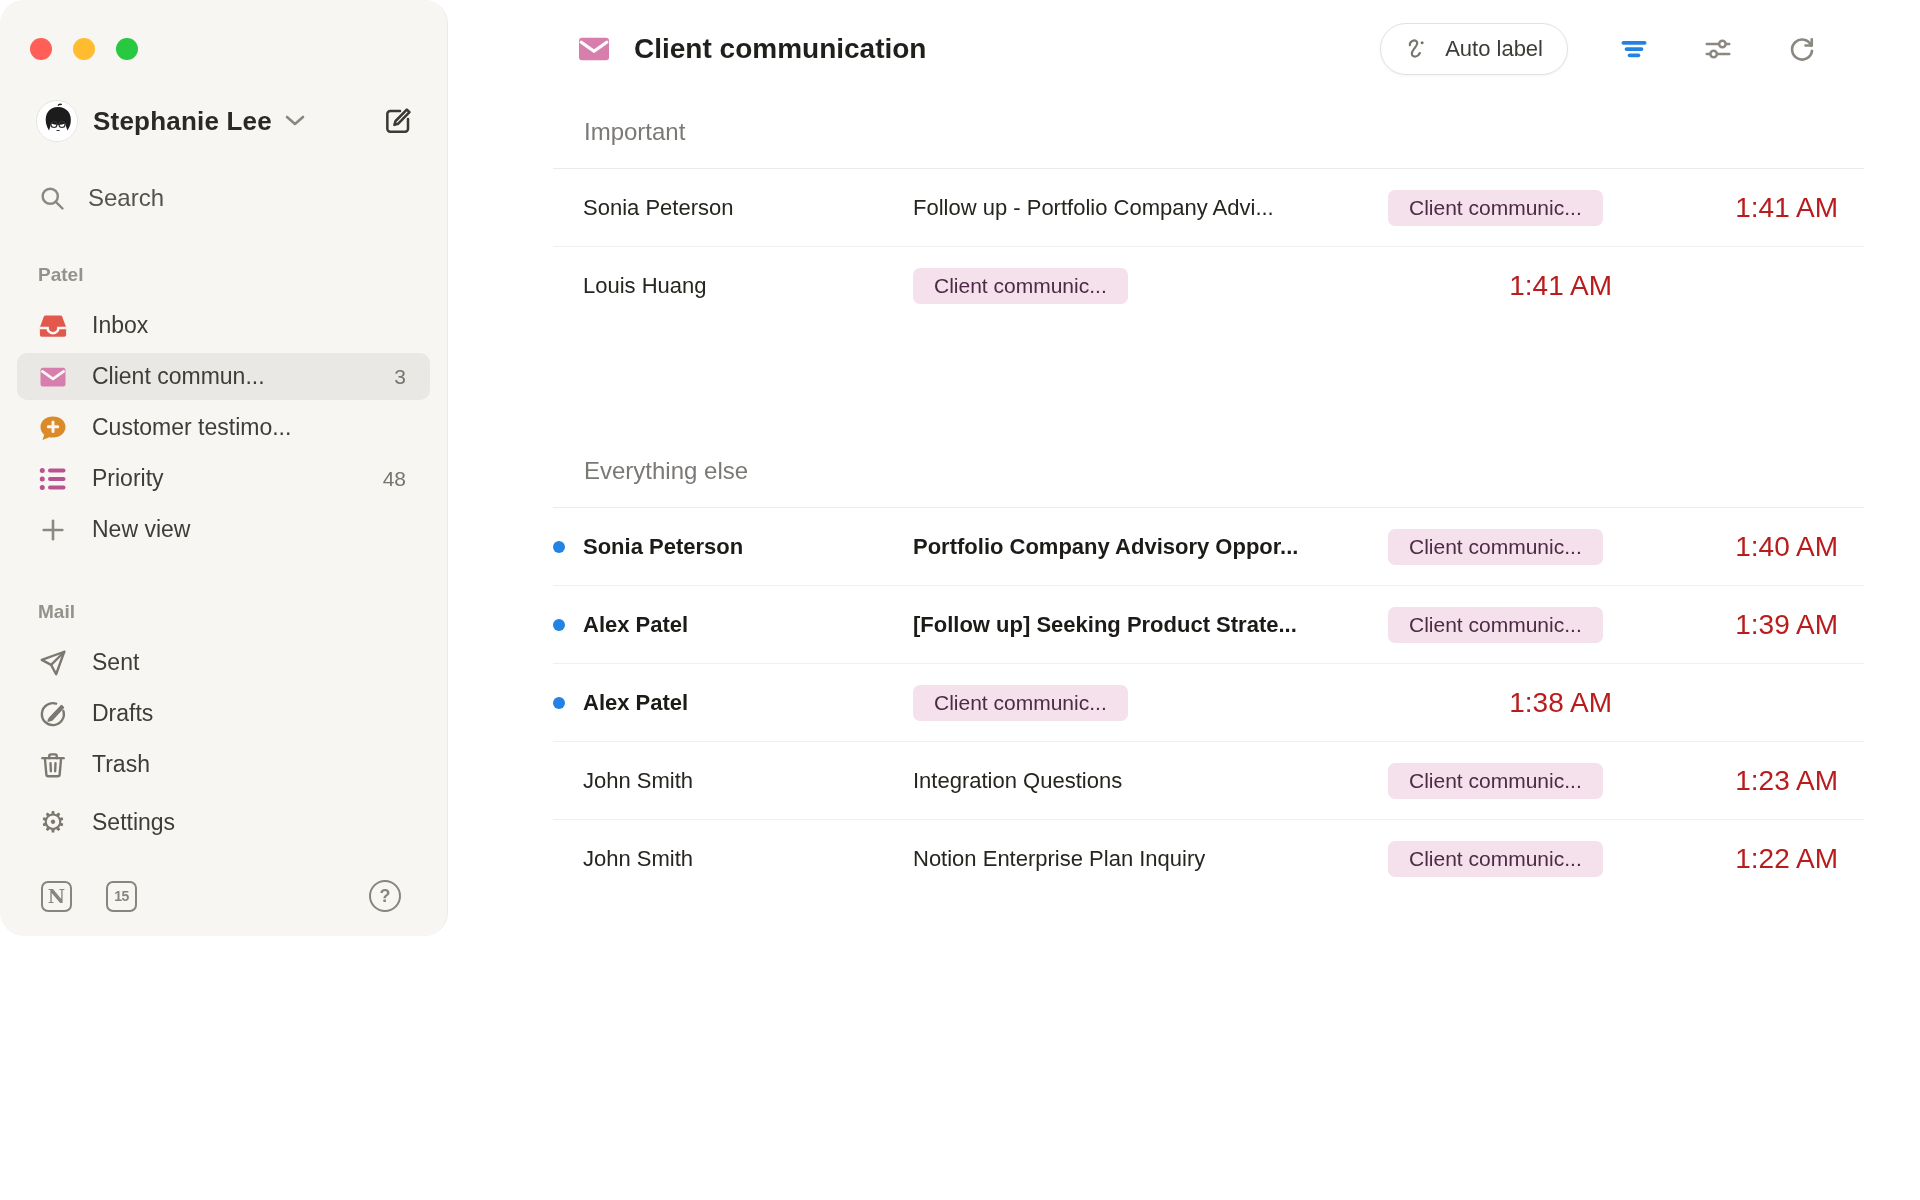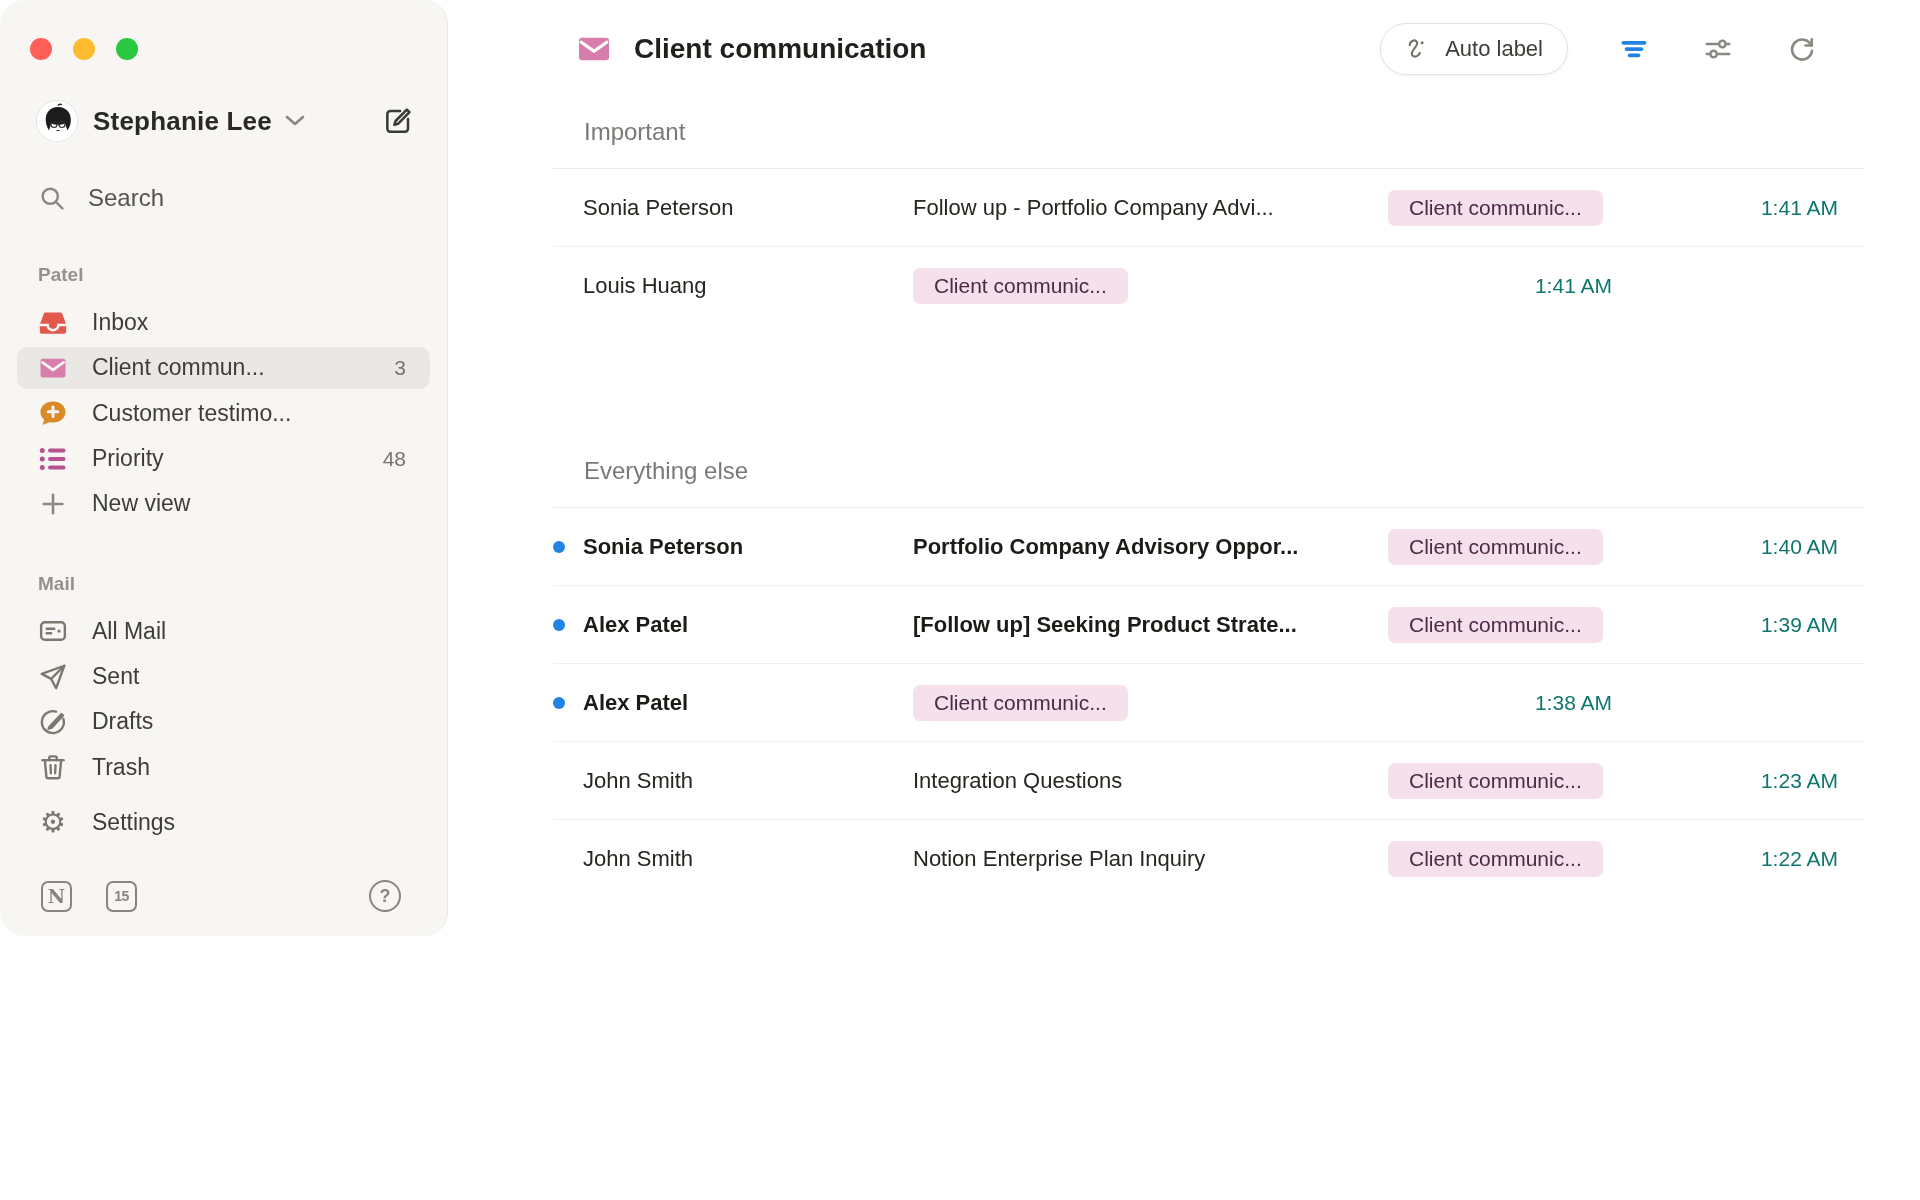--- a/index.html
+++ b/index.html
@@ -94,21 +94,21 @@
   .dot { width:12px; height:12px; border-radius:50%; background:#2383E2; }
   .sender { font-size:22px; color:#26251F; white-space:nowrap; overflow:hidden; }
   .subject { font-size:22px; color:#26251F; white-space:nowrap; overflow:hidden; text-overflow:ellipsis; padding-right:20px; }
   .row.unread .sender, .row.unread .subject { font-weight:700; color:#1C1B17; }
   .badge {
     justify-self:start;
     background:#F4E1EB; color:#4D2A45;
     font-size:21px; padding:6px 21px; border-radius:7px;
     white-space:nowrap;
   }
-  .time { text-align:right; padding-right:26px; font-size:21px; color:#0f766e; white-space:nowrap; }
+  .time { text-align:right; padding-right:26px; font-size:28px; color:#b91c1c; white-space:nowrap; }
 
   svg { display:block; }
 </style>
 </head>
 <body>
 
 <div class="sidebar">
 
   <div class="traffic">
     <span class="tl red"></span>
@@ -206,31 +206,20 @@
       <svg width="28" height="28" viewBox="0 0 24 24" stroke="#8A8881" stroke-width="2.2" stroke-linecap="round">
         <line x1="12" y1="4" x2="12" y2="20"></line>
           <line x1="4" y1="12" x2="20" y2="12"></line>
       </svg>
     </span>
     <span class="s-label">New view</span>
   </div>
 
   <div class="sec-label mail">Mail</div>
 
-  <div class="side-item">
-    <span class="ic">
-      <svg width="30" height="30" viewBox="0 0 24 24" fill="none" stroke="#7A786F" stroke-width="1.9" stroke-linecap="round">
-        <rect x="2.5" y="5" width="19" height="14" rx="3"></rect>
-        <line x1="7" y1="10.2" x2="13" y2="10.2"></line>
-        <line x1="7" y1="13.8" x2="10.5" y2="13.8"></line>
-        <circle cx="16.8" cy="12" r="1.3" fill="#7A786F" stroke="none"></circle>
-      </svg>
-    </span>
-    <span class="s-label">All Mail</span>
-  </div>
 
   <div class="side-item">
     <span class="ic">
       <svg width="30" height="30" viewBox="0 0 24 24" fill="none" stroke="#7A786F" stroke-width="1.9" stroke-linecap="round" stroke-linejoin="round">
         <path d="M21 3 L10.5 13.5"></path>
         <path d="M21 3 L14.5 21 L10.5 13.5 L3 9.5 z"></path>
       </svg>
     </span>
     <span class="s-label">Sent</span>
   </div>

